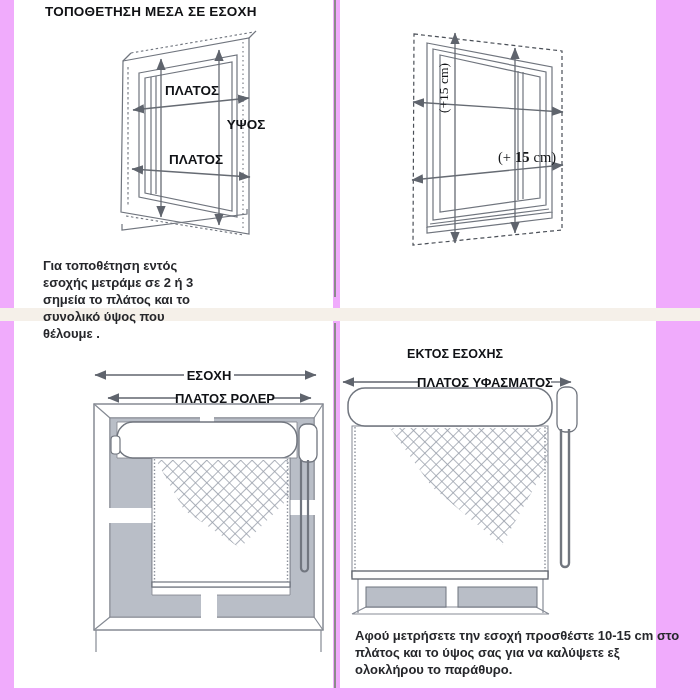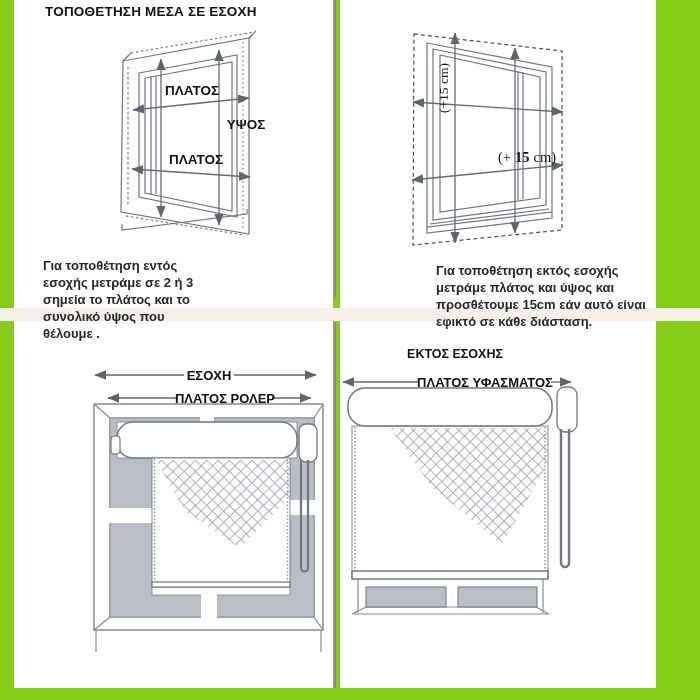--- a/index.html
+++ b/index.html
@@ -1,16 +1,16 @@
 <!DOCTYPE html>
 <html><head>
 <meta charset="utf-8">
 <style>
   html,body{margin:0;padding:0;}
-  #app{position:relative;width:700px;height:700px;background:#84cc16;overflow:hidden;
+  #app{position:relative;width:700px;height:700px;background:#f0abfc;overflow:hidden;
        font-family:"Liberation Sans",sans-serif;}
   .panel{position:absolute;top:0;height:688px;background:#ffffff;}
   #panel-left{left:14px;width:319px;}
   #panel-right{left:340px;width:316px;}
   .hband{position:absolute;left:0;top:308px;width:700px;height:13px;background:#f5f0e9;}
   .vdiv{position:absolute;left:334px;width:2px;background:#8b8b8b;}
   #vdiv-top{top:0;height:297px;}
   #vdiv-bottom{top:323px;height:365px;}
   .title{position:absolute;font-weight:700;font-size:13.5px;letter-spacing:.2px;color:#101114;white-space:nowrap;}
   #title-left{left:45px;top:4px;}
@@ -88,21 +88,20 @@
     <g stroke="#666b73" stroke-width="1.3" fill="none">
       <line x1="55" y1="5" x2="55" y2="215" marker-start="url(#arr)" marker-end="url(#arr)"></line>
       <line x1="115" y1="20" x2="115" y2="205" marker-start="url(#arr)" marker-end="url(#arr)"></line>
       <line x1="13" y1="74" x2="163" y2="84" marker-start="url(#arr)" marker-end="url(#arr)"></line>
       <line x1="12" y1="152" x2="163" y2="137" marker-start="url(#arr)" marker-end="url(#arr)"></line>
     </g>
     <text transform="rotate(-90 48 60)" x="48" y="60" text-anchor="middle" font-size="13.5" font-family="Liberation Serif, DejaVu Serif, serif" fill="#15171a">(+15 cm)</text>
     <text x="127" y="134" text-anchor="middle" font-size="14.5" font-family="Liberation Serif, DejaVu Serif, serif" fill="#15171a"><tspan>(+</tspan><tspan dx="4" font-weight="700">15</tspan><tspan dx="4">cm)</tspan></text>
   </svg>
 
-  <div id="caption-right" class="caption">Για τοποθέτηση εκτός εσοχής μετράμε πλάτος και ύψος και προσθέτουμε 15cm εάν αυτό είναι εφικτό σε κάθε διάσταση.</div>
 
   <svg class="diag" style="left:88px;top:352px;" width="245" height="302" viewBox="0 0 245 302">
     <g stroke="#60656e" stroke-width="1.3" fill="none">
       <line x1="7" y1="23" x2="96" y2="23" marker-start="url(#arr)"></line>
       <line x1="146" y1="23" x2="228" y2="23" marker-end="url(#arr)"></line>
       <line x1="20" y1="46" x2="90" y2="46" marker-start="url(#arr)"></line>
       <line x1="184" y1="46" x2="223" y2="46" marker-end="url(#arr)"></line>
     </g>
     <text x="121" y="28" text-anchor="middle" font-size="13" font-weight="700" fill="#101216">ΕΣΟΧΗ</text>
     <text x="137" y="51" text-anchor="middle" font-size="13" font-weight="700" fill="#101216">ΠΛΑΤΟΣ ΡΟΛΕΡ</text>
@@ -149,14 +148,15 @@
     <rect x="12" y="81" width="196" height="151" fill="#ffffff" stroke="#858a94" stroke-width="1"></rect>
     <path d="M15,82 V230 M205,82 V230" stroke="#8d929c" stroke-width="1.4" stroke-dasharray="1.5 2" fill="none"></path>
     <polygon points="50,83 208,83 208,118 162,200 92,142" fill="url(#xh)"></polygon>
     <rect x="12" y="226" width="196" height="8" fill="#fdfdfd" stroke="#5d626b" stroke-width="1.3"></rect>
 
     <rect x="8" y="43" width="204" height="38" rx="17" fill="#ffffff" stroke="#71767f" stroke-width="1.5"></rect>
     <rect x="217" y="42" width="20" height="45" rx="8" fill="#ffffff" stroke="#71767f" stroke-width="1.3"></rect>
     <path d="M221,84 V218 A4,4 0 0 0 229,218 V84" fill="none" stroke="#71767f" stroke-width="2.4"></path>
   </svg>
 
+  <div id="caption-bottom" class="caption">Αφού μετρήσετε την εσοχή προσθέστε 10-15 cm στο πλάτος και το ύψος σας για να καλύψετε εξ ολοκλήρου το παράθυρο.</div>
 
 </div>
 
 </body></html>

